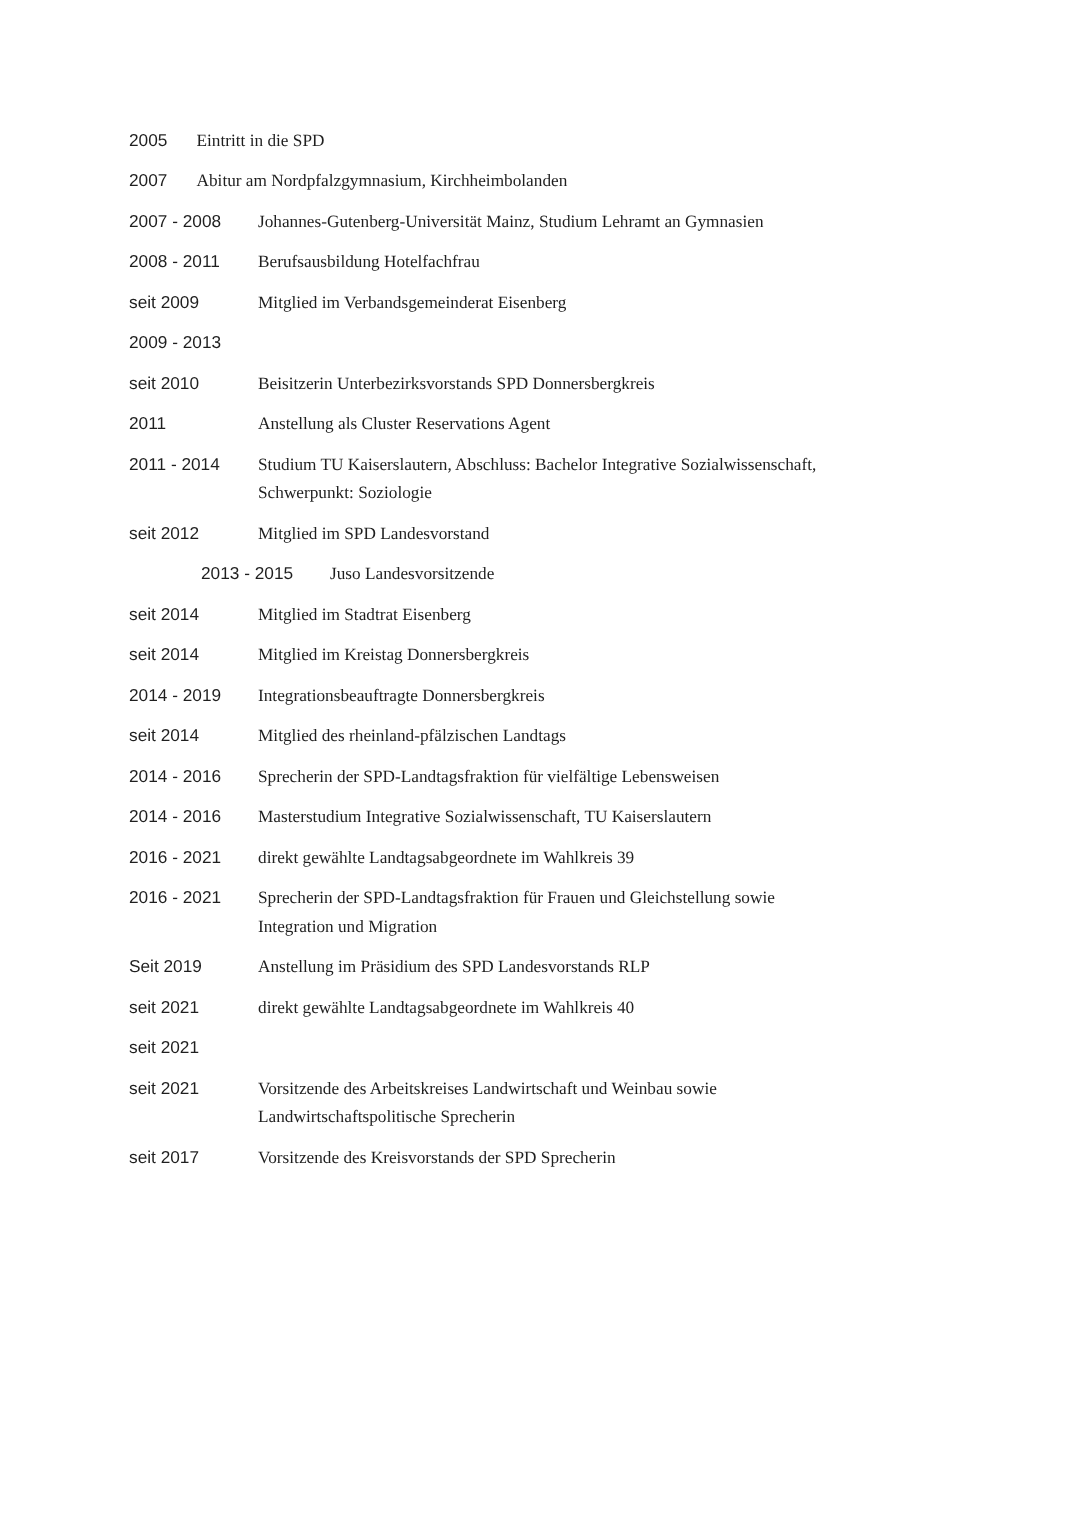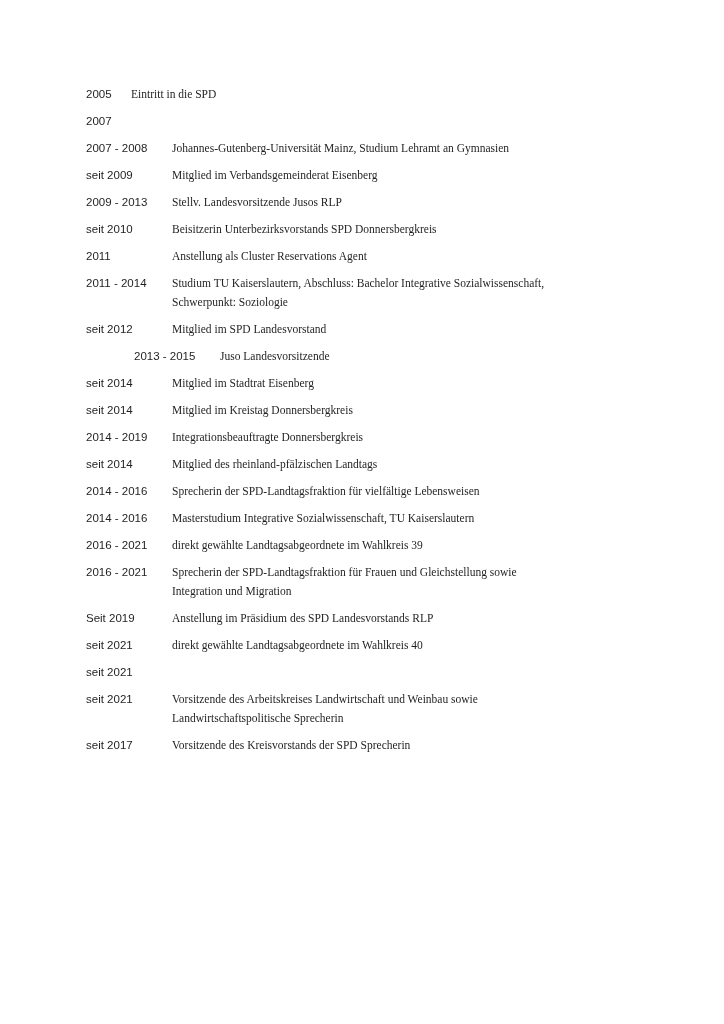--- a/index.html
+++ b/index.html
@@ -54,32 +54,36 @@
 
 <div class="page">
   <div class="timeline">
 
   <div class="row compact">
         <span class="period">2005</span>
         <span class="desc">Eintritt in die SPD</span>
       </div>
       <div class="row compact">
         <span class="period">2007</span>
+        <span class="desc">Abitur am Nordpfalzgymnasium, Kirchheimbolanden</span>
       </div>
       <div class="row">
         <span class="period">2007 - 2008</span>
         <span class="desc">Johannes-Gutenberg-Universität Mainz, Studium Lehramt an Gymnasien</span>
+      </div>
+      <div class="row">
+        <span class="period">2008 - 2011</span>
+        <span class="desc">Berufsausbildung Hotelfachfrau</span>
       </div>
       <div class="row">
         <span class="period">seit 2009</span>
         <span class="desc">Mitglied im Verbandsgemeinderat Eisenberg</span>
       </div>
       <div class="row">
         <span class="period">2009 - 2013</span>
-        <span class="desc">Stellv. Landesvorsitzende Jusos RLP</span>
       </div>
       <div class="row">
         <span class="period">seit 2010</span>
         <span class="desc">Beisitzerin Unterbezirksvorstands SPD Donnersbergkreis</span>
       </div>
       <div class="row">
         <span class="period">2011</span>
         <span class="desc">Anstellung als Cluster Reservations Agent</span>
       </div>
       <div class="row">

